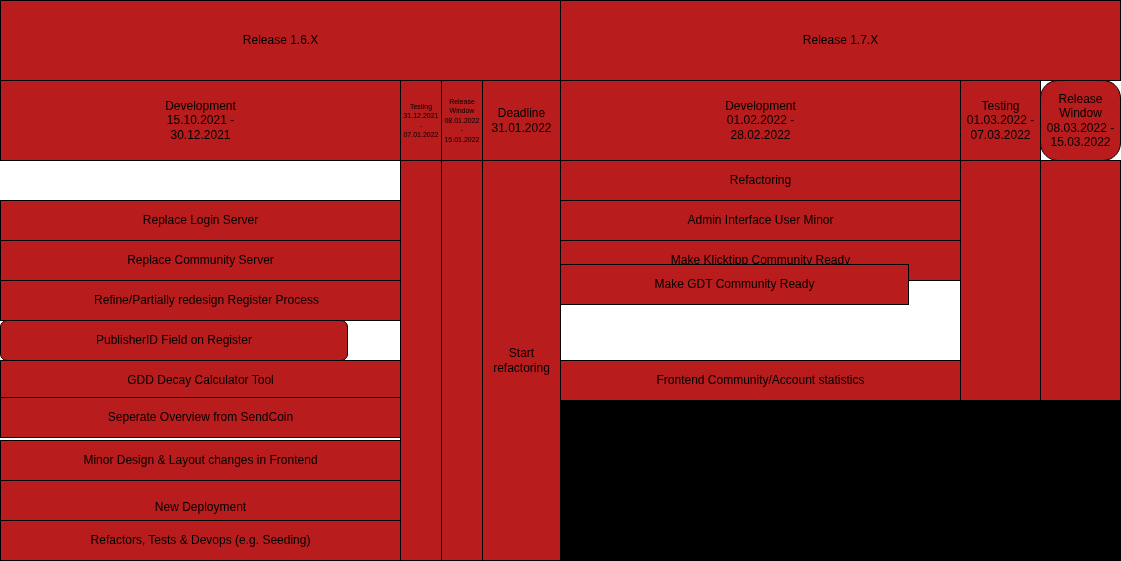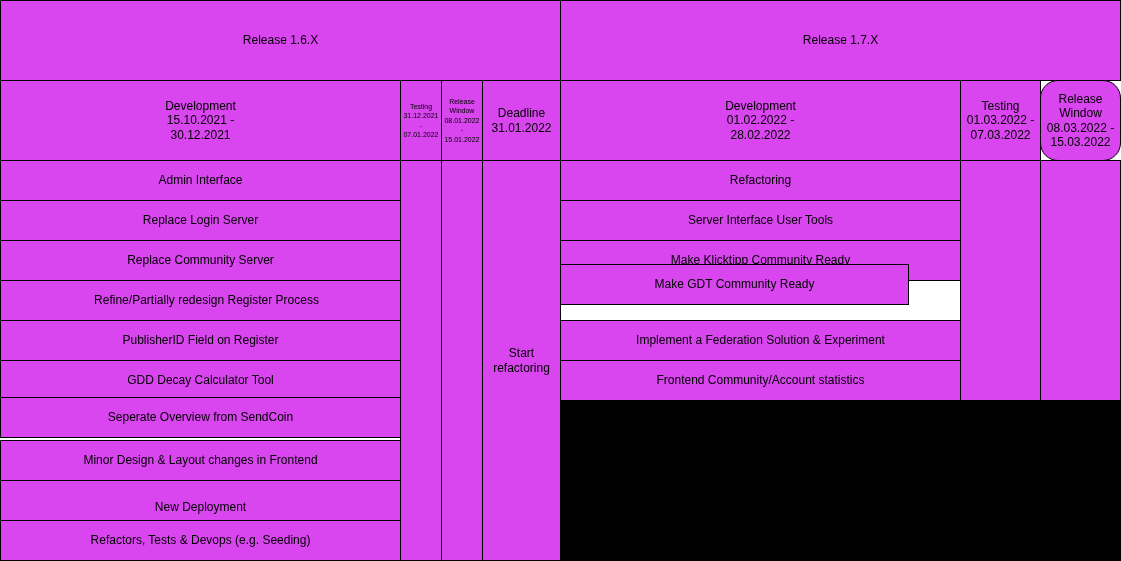--- a/index.html
+++ b/index.html
@@ -13,21 +13,21 @@
     height: 561px;
     background: #ffffff;
     font-family: "Liberation Sans", sans-serif;
     color: #000000;
     overflow: hidden;
   }
   .cell {
     position: absolute;
     box-sizing: border-box;
     border: 1px solid #000000;
-    background: #d946ef;
+    background: #b91c1c;
     display: flex;
     align-items: center;
     justify-content: center;
     text-align: center;
     white-space: pre-line;
     font-size: 12px;
     line-height: 1.2;
   }
   .cell.small {
     font-size: 7px;
@@ -73,33 +73,31 @@
 15.03.2022</div>
 
   <div class="cell" style="left:400px; top:160px; width:42px; height:401px;"></div>
   <div class="cell" style="left:441px; top:160px; width:42px; height:401px;"></div>
   <div class="cell" style="left:482px; top:160px; width:79px; height:401px;">Start
 refactoring</div>
 
   <div class="cell" style="left:960px; top:160px; width:81px; height:241px;"></div>
   <div class="cell" style="left:1040px; top:160px; width:81px; height:241px;"></div>
 
-  <div class="cell" style="left:0; top:160px; width:401px; height:41px;">Admin Interface</div>
   <div class="cell" style="left:0; top:200px; width:401px; height:41px;">Replace Login Server</div>
   <div class="cell" style="left:0; top:240px; width:401px; height:41px;">Replace Community Server</div>
   <div class="cell" style="left:0; top:280px; width:401px; height:41px;padding-left:12px;">Refine/Partially redesign Register Process</div>
-  <div class="cell" style="left:0; top:320px; width:401px; height:41px;">PublisherID Field on Register</div>
+  <div class="cell" style="left:0; top:320px; width:348px; height:41px;border-radius:7px;">PublisherID Field on Register</div>
   <div class="cell" style="left:0; top:360px; width:401px; height:41px;">GDD Decay Calculator Tool</div>
   <div class="cell" style="left:0; top:397px; width:401px; height:41px;text-align:right;">Seperate Overview from SendCoin</div>
   <div class="cell" style="left:0; top:440px; width:401px; height:41px;">Minor Design &amp; Layout changes in Frontend</div>
   <div class="cell" style="left:0; top:480px; width:401px; height:55px;">New Deployment</div>
   <div class="cell" style="left:0; top:520px; width:401px; height:41px;">Refactors, Tests &amp; Devops (e.g. Seeding)</div>
 
   <div class="cell" style="left:560px; top:160px; width:401px; height:41px;">Refactoring</div>
-  <div class="cell" style="left:560px; top:200px; width:401px; height:41px;">Server Interface User Tools</div>
+  <div class="cell" style="left:560px; top:200px; width:401px; height:41px;">Admin Interface User Minor</div>
   <div class="cell" style="left:560px; top:240px; width:401px; height:41px;">Make Klicktipp Community Ready</div>
   <div class="cell" style="left:560px; top:264px; width:349px; height:41px;">Make GDT Community Ready</div>
-  <div class="cell" style="left:560px; top:320px; width:401px; height:41px;">Implement a Federation Solution &amp; Experiment</div>
   <div class="cell" style="left:560px; top:360px; width:401px; height:41px;">Frontend Community/Account statistics</div>
 
   <div class="redacted" style="left:560px; top:400px; width:561px; height:161px;"></div>
 
 </div>
 
 </body></html>

